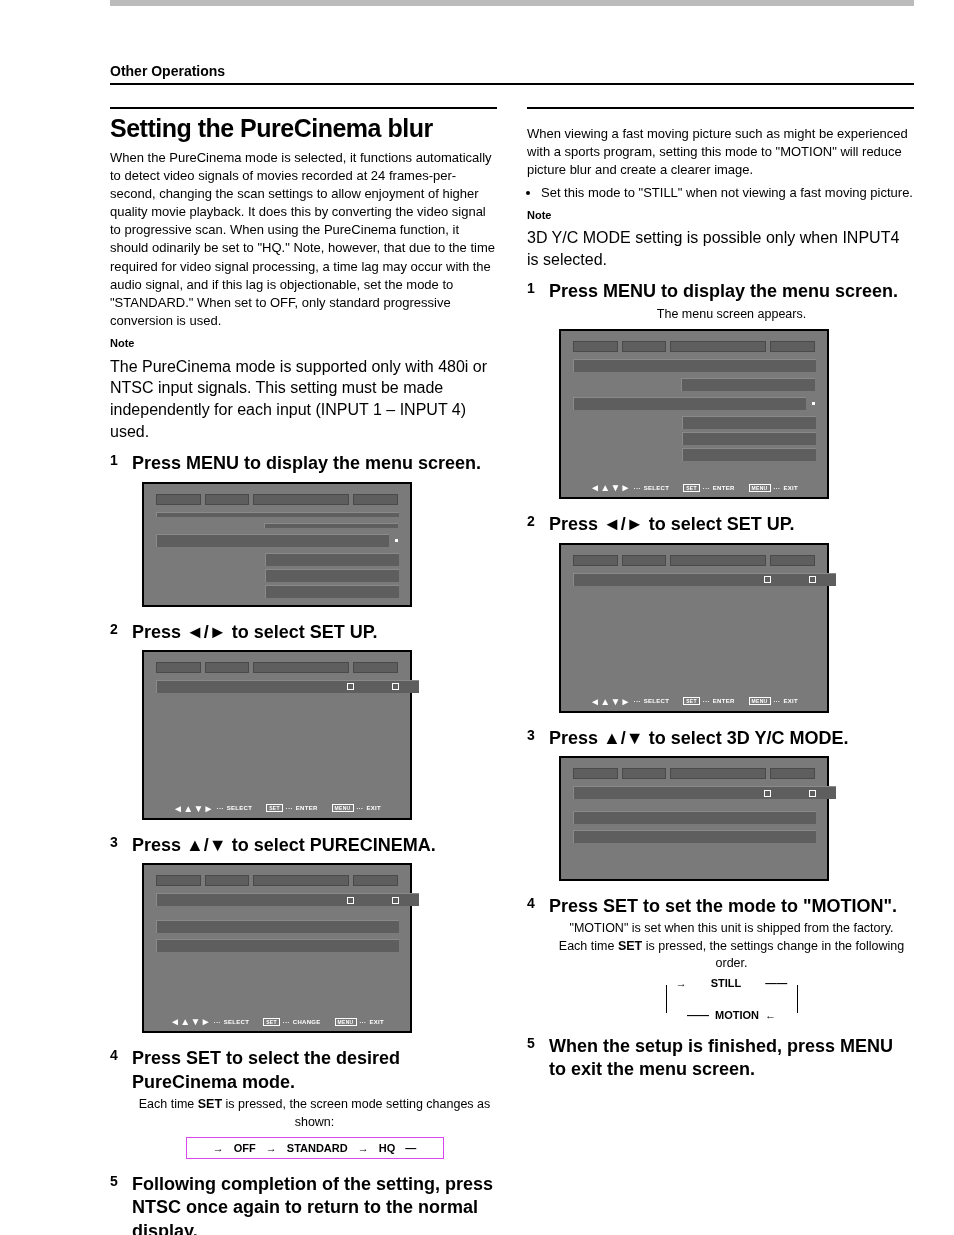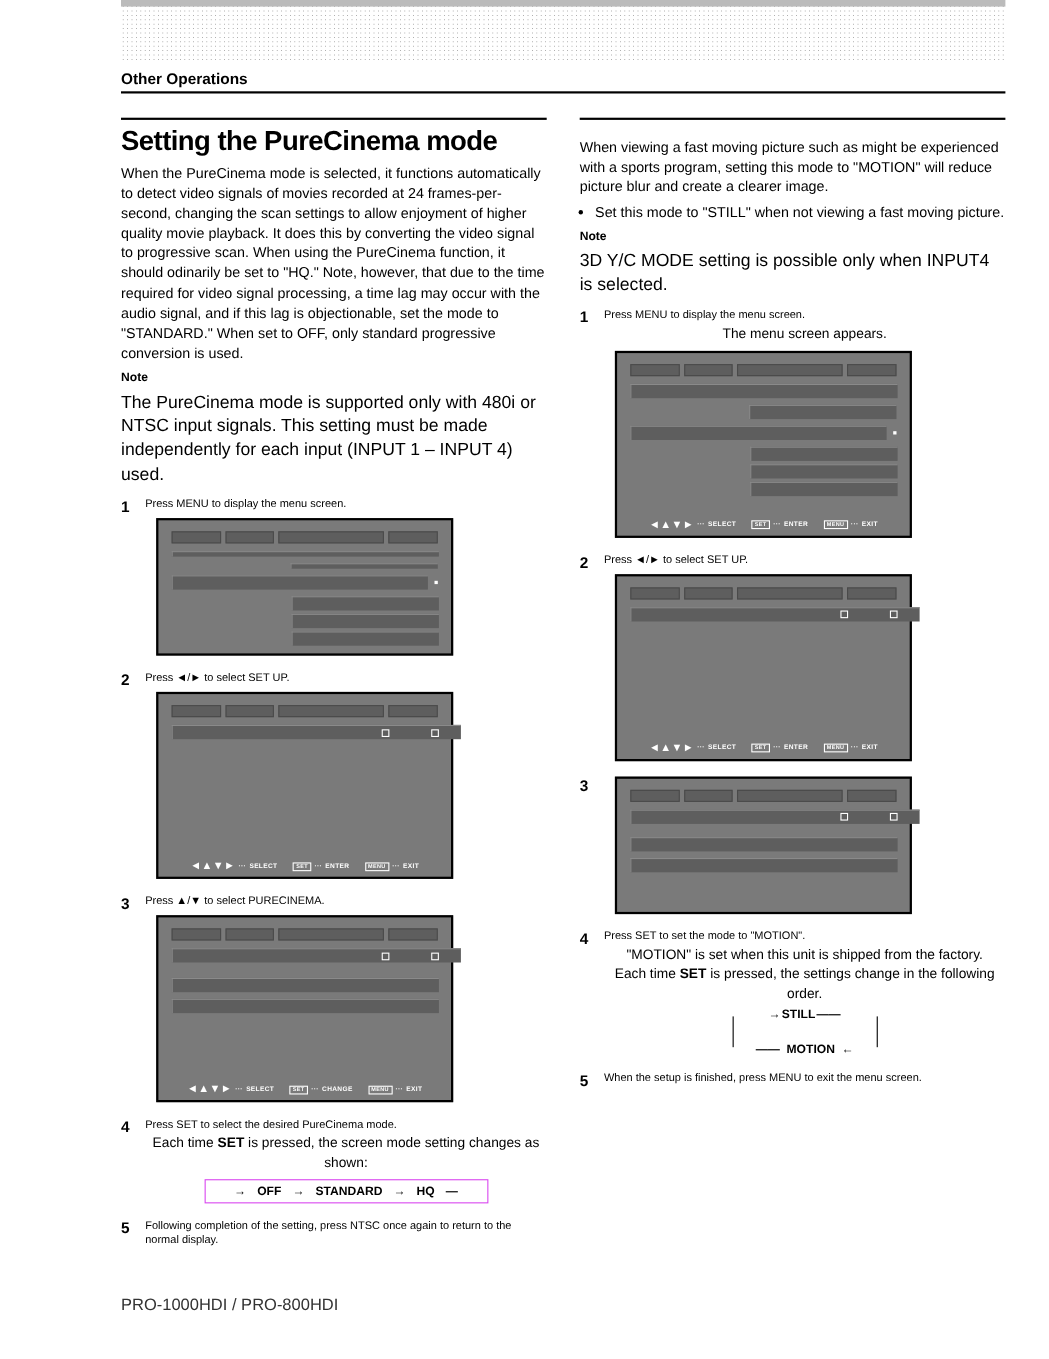--- a/index.html
+++ b/index.html
@@ -79,22 +79,22 @@
   }
   ol.steps > li::before {
     content: counter(step);
     position: absolute;
     left: 0;
     top: 0;
     font-weight: bold;
     font-size: 14px;
   }
   .step-title {
-    font-weight: normal;
-    font-size: 10px;
+    font-weight: bold;
+    font-size: 18px;
     margin-bottom: 2px;
     line-height: 1.3;
   }
   .step-body {
     font-size: 12.5px;
     line-height: 1.4;
     text-align: center;
   }
   .screen {
     margin: 6px 0 6px 10px;
@@ -208,21 +208,21 @@
   .cycle2-frame {
     width:140px;
     margin: 4px auto 0 auto;
     position:relative;
     height:44px;
     font-size:11px;
     font-weight:bold;
   }
   .cycle2-frame .top {
     position:absolute; top:0; left:0; right:0;
-    display:flex;align-items:center;justify-content:center;gap:1px;
+    display:flex;align-items:center;justify-content:center;gap:24px;
   }
   .cycle2-frame .bot {
     position:absolute; bottom:0; left:0; right:0;
     display:flex;align-items:center;justify-content:center;gap:6px;
   }
   .cycle2-frame .side {
     position:absolute;top:8px;bottom:8px;width:0;border-left:1.5px solid #000;
   }
   .cycle2-frame .side.l { left:4px;}
   .cycle2-frame .side.r { right:4px;}
@@ -231,21 +231,21 @@
 <body>
 
 <div class="dotted-bar"></div>
 
 <div class="section-header">Other Operations</div>
 
 <div class="columns">
 
   <div class="col">
     <div class="col-inner">
-      <h2>Setting the PureCinema mode</h2>
+      <h2>Setting the PureCinema blur</h2>
       <p>When the PureCinema mode is selected, it functions automatically to detect video signals of movies recorded at 24 frames-per-second, changing the scan settings to allow enjoyment of higher quality movie playback. It does this by converting the video signal to progressive scan.  When using the PureCinema function, it should odinarily be set to "HQ." Note, however, that due to the time required for video signal processing, a time lag may occur with the audio signal, and if this lag is objectionable, set the mode to "STANDARD." When set to OFF, only standard progressive conversion is used.</p>
       <p class="note-head">Note</p>
       <p class="note-body">The PureCinema mode is supported only with 480i or NTSC input signals. This setting must be made independently for each input (INPUT 1 – INPUT 4) used.</p>
 
       <ol class="steps">
         <li>
           <div class="step-title">Press MENU to display the menu screen.</div>
           <div class="screen shorter">
             <div class="screen-tabs">
                 <div class="tab"></div>
@@ -384,20 +384,21 @@
                 <span class="sqbox"></span>
               </div>
             <div class="footerbar">
               <span><span class="tri">◄▲▼►</span>···<span>SELECT</span></span>
               <span><span class="kbd">SET</span>···<span>ENTER</span></span>
               <span><span class="kbd">MENU</span>···<span>EXIT</span></span>
             </div>
           </div>
         </li>
         <li>
+          <div class="step-title">Press ▲/▼ to select 3D Y/C MODE.</div>
           <div class="screen shorter">
             <div class="screen-tabs">
                 <div class="tab"></div>
                 <div class="tab"></div>
                 <div class="tab wide"></div>
                 <div class="tab"></div>
               </div>
             <div class="screen-row full inline-sq-row">
                 <span class="sqbox"></span>
                 <span class="sqbox"></span>

